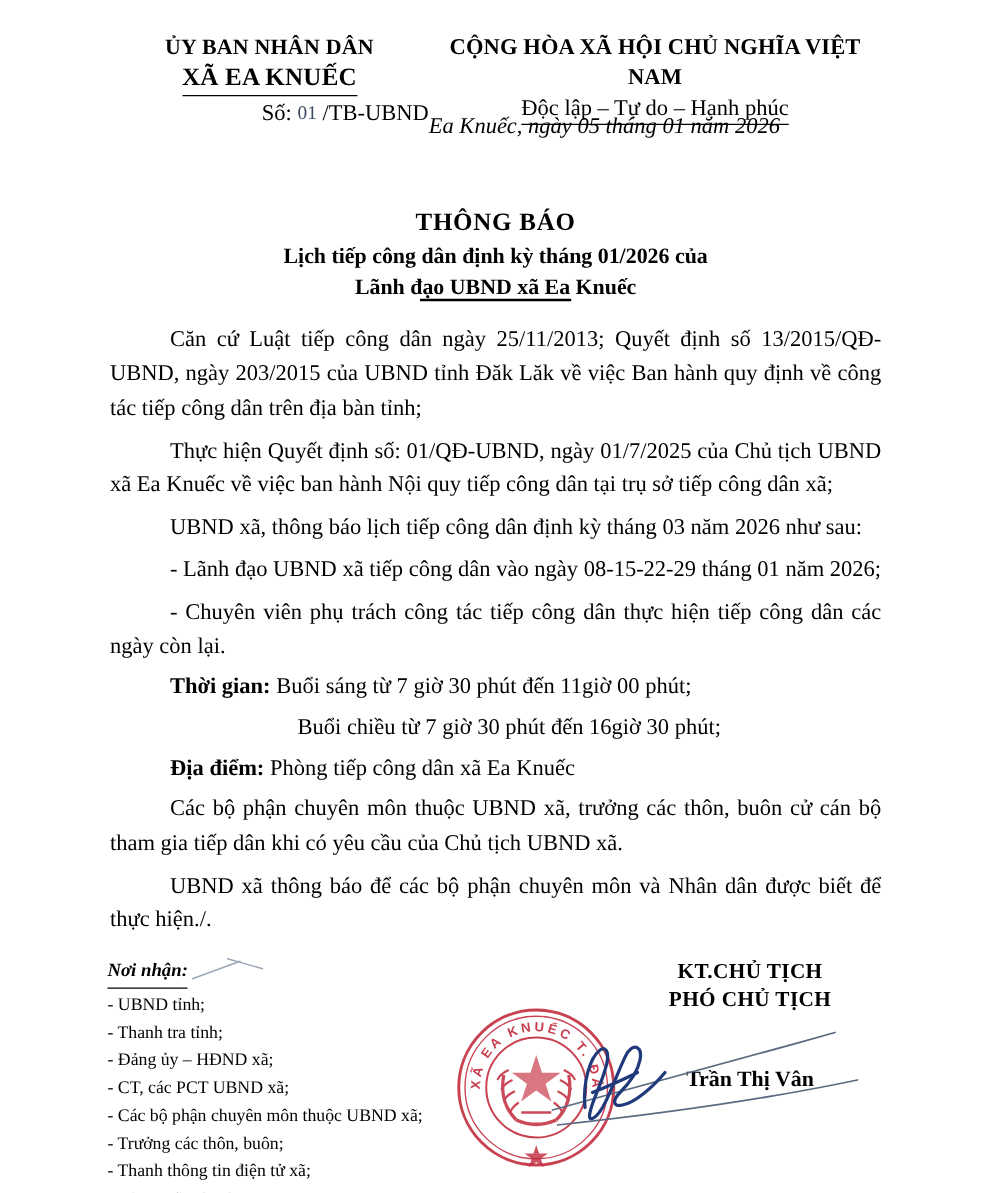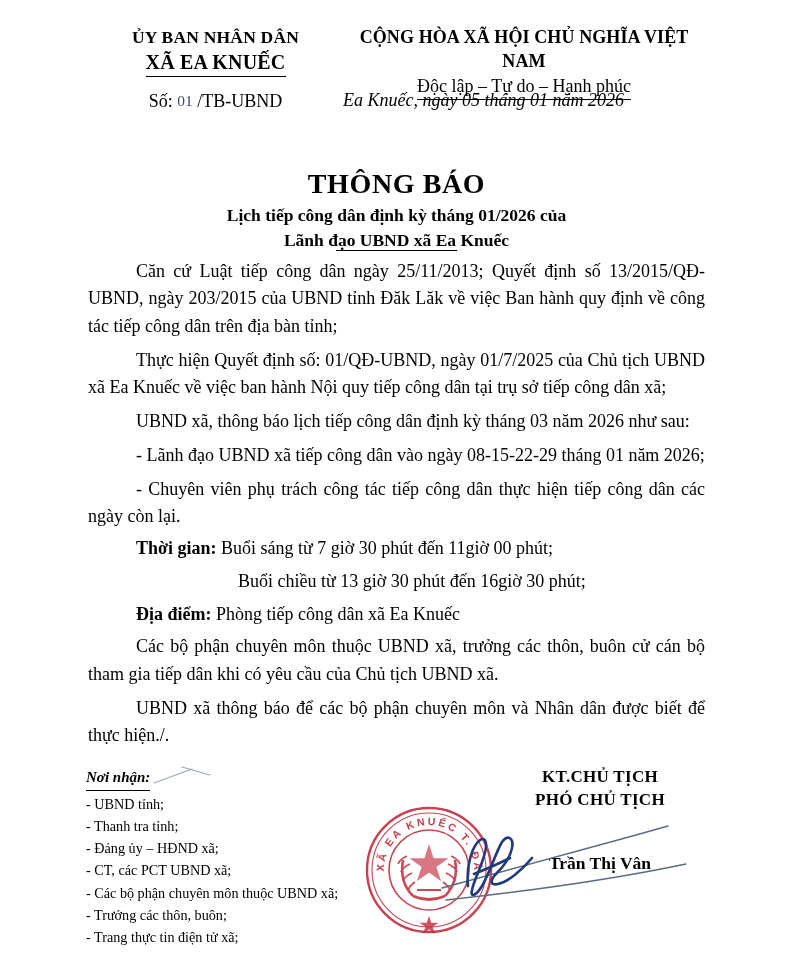--- a/index.html
+++ b/index.html
@@ -58,24 +58,24 @@
     font-size: 18px;
     line-height: 1.32;
     display: inline-block;
     border-bottom: 1.6px solid #000;
     padding-bottom: 1px;
     margin-top: 1px;
   }
 
   .docnum {
     position: absolute;
-    top: 91px;
+    top: 80px;
     left: 88px;
     width: 255px;
-    text-align: center;
+    text-align: right;
     font-size: 18px;
   }
   .docnum .num {
     color: #3c4a63;
     font-size: 15.5px;
     vertical-align: 1px;
   }
   .dateline {
     position: absolute;
     top: 90px;
@@ -88,21 +88,21 @@
   
   .title-block {
     position: absolute;
     top: 165px;
     left: 88px;
     width: 617px;
     text-align: center;
   }
   .title-main {
     font-weight: bold;
-    font-size: 28px;
+    font-size: 20px;
     letter-spacing: 0.6px;
     line-height: 1.35;
   }
   .title-sub {
     font-weight: bold;
     font-size: 17.5px;
     line-height: 1.42;
   }
   .title-sub3 { position: relative; display: inline-block; }
   .title-underline-partial {
@@ -247,41 +247,41 @@
     <p>Thực hiện Quyết định số: 01/QĐ-UBND, ngày 01/7/2025 của Chủ tịch UBND xã Ea Knuếc về việc ban hành Nội quy tiếp công dân tại trụ sở tiếp công dân xã;</p>
     <p>UBND xã, thông báo lịch tiếp công dân định kỳ tháng 03 năm 2026 như sau:</p>
     <p>- Lãnh đạo UBND xã tiếp công dân vào ngày 08-15-22-29  tháng 01 năm 2026;</p>
     <p class="tight">- Chuyên viên phụ trách công tác tiếp công dân thực hiện tiếp công dân các ngày còn lại.</p>
 
     <div class="time-line">
       <span class="lbl">Thời gian:</span>
       <span>Buổi sáng từ 7 giờ 30 phút đến 11giờ 00 phút;</span>
     </div>
     <div class="time-line2">
-      <span>Buổi chiều  từ 13 giờ 30 phút đến 16giờ 30 phút;</span>
+      <span>Buổi chiều  từ 7 giờ 30 phút đến 16giờ 30 phút;</span>
     </div>
 
     <p class="tight">
       <span class="lbl">Địa điểm:</span>
       <span>Phòng tiếp công dân xã Ea Knuếc</span>
     </p>
 
     <p>Các bộ phận chuyên môn thuộc UBND xã, trưởng các thôn, buôn cử cán bộ tham gia tiếp dân khi có yêu cầu của Chủ tịch UBND xã.</p>
     <p>UBND xã thông báo để các bộ phận chuyên môn và Nhân dân được biết để thực hiện./.</p>
   </div>
 
   <div class="recipients">
     <div><span class="recip-title">Nơi nhận:</span></div>
     <div class="recip-item">- UBND tỉnh;</div>
     <div class="recip-item">- Thanh tra tỉnh;</div>
     <div class="recip-item">- Đảng ủy – HĐND xã;</div>
     <div class="recip-item">- CT, các PCT UBND xã;</div>
     <div class="recip-item">- Các bộ phận chuyên môn thuộc UBND xã;</div>
     <div class="recip-item">- Trưởng các thôn, buôn;</div>
-    <div class="recip-item">- Trang thực tin điện tử xã;</div>
+    <div class="recip-item">- Thanh thông tin điện tử xã;</div>
     <div class="recip-item">- Đài  truyền thanh xã;</div>
 
   </div>
 
   <div class="signature">
     <div class="sig-role">KT.CHỦ TỊCH</div>
     <div class="sig-role">PHÓ CHỦ TỊCH</div>
     <div class="sig-name">Trần Thị Vân</div>
   </div>
 

